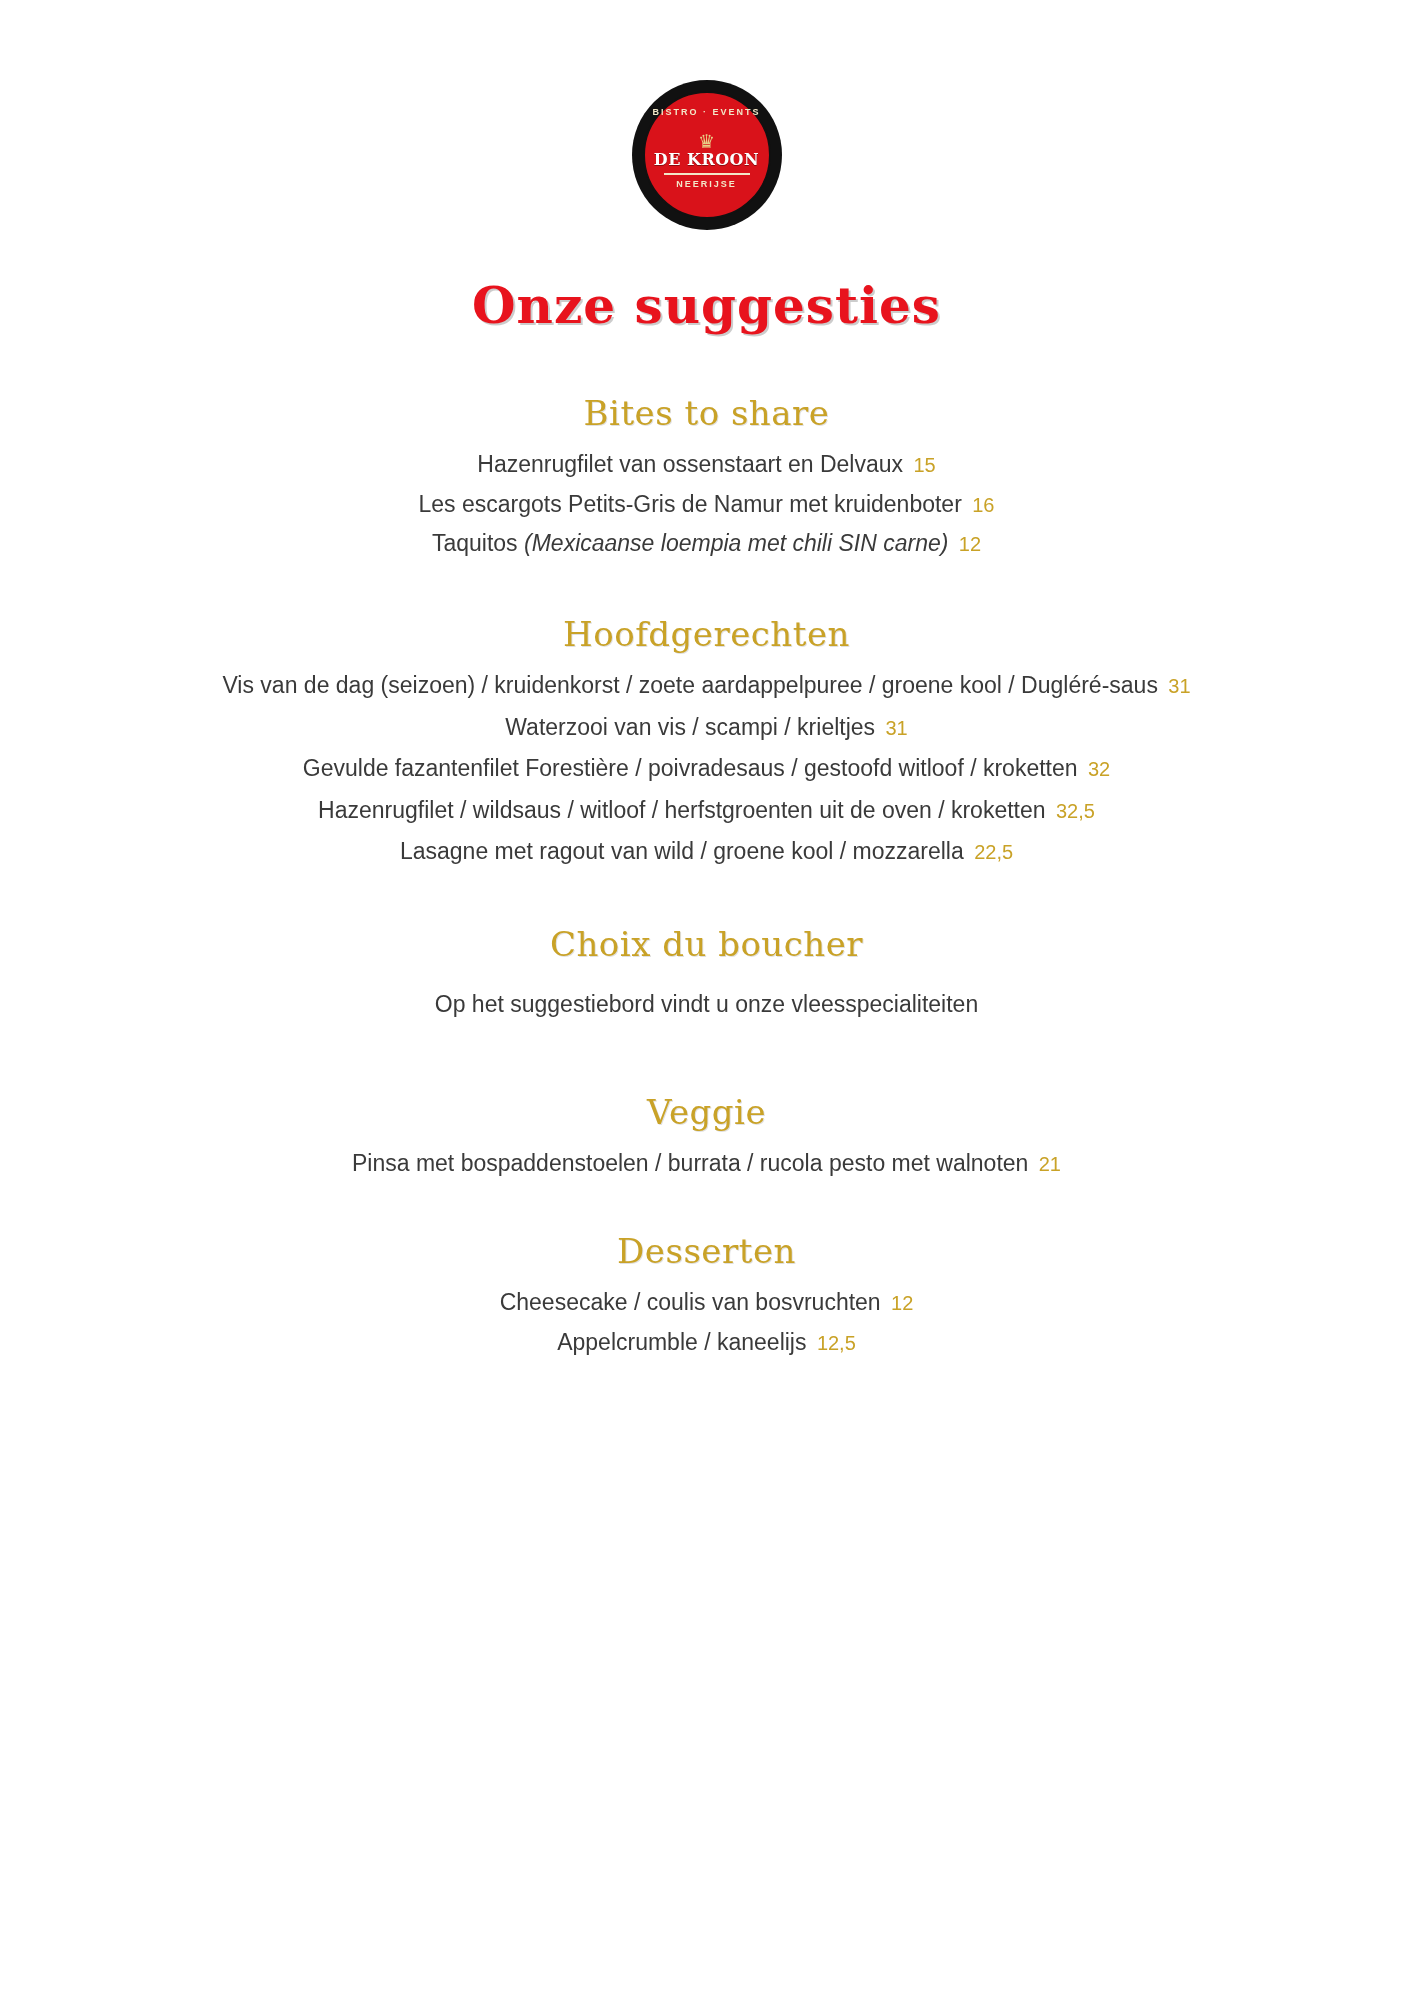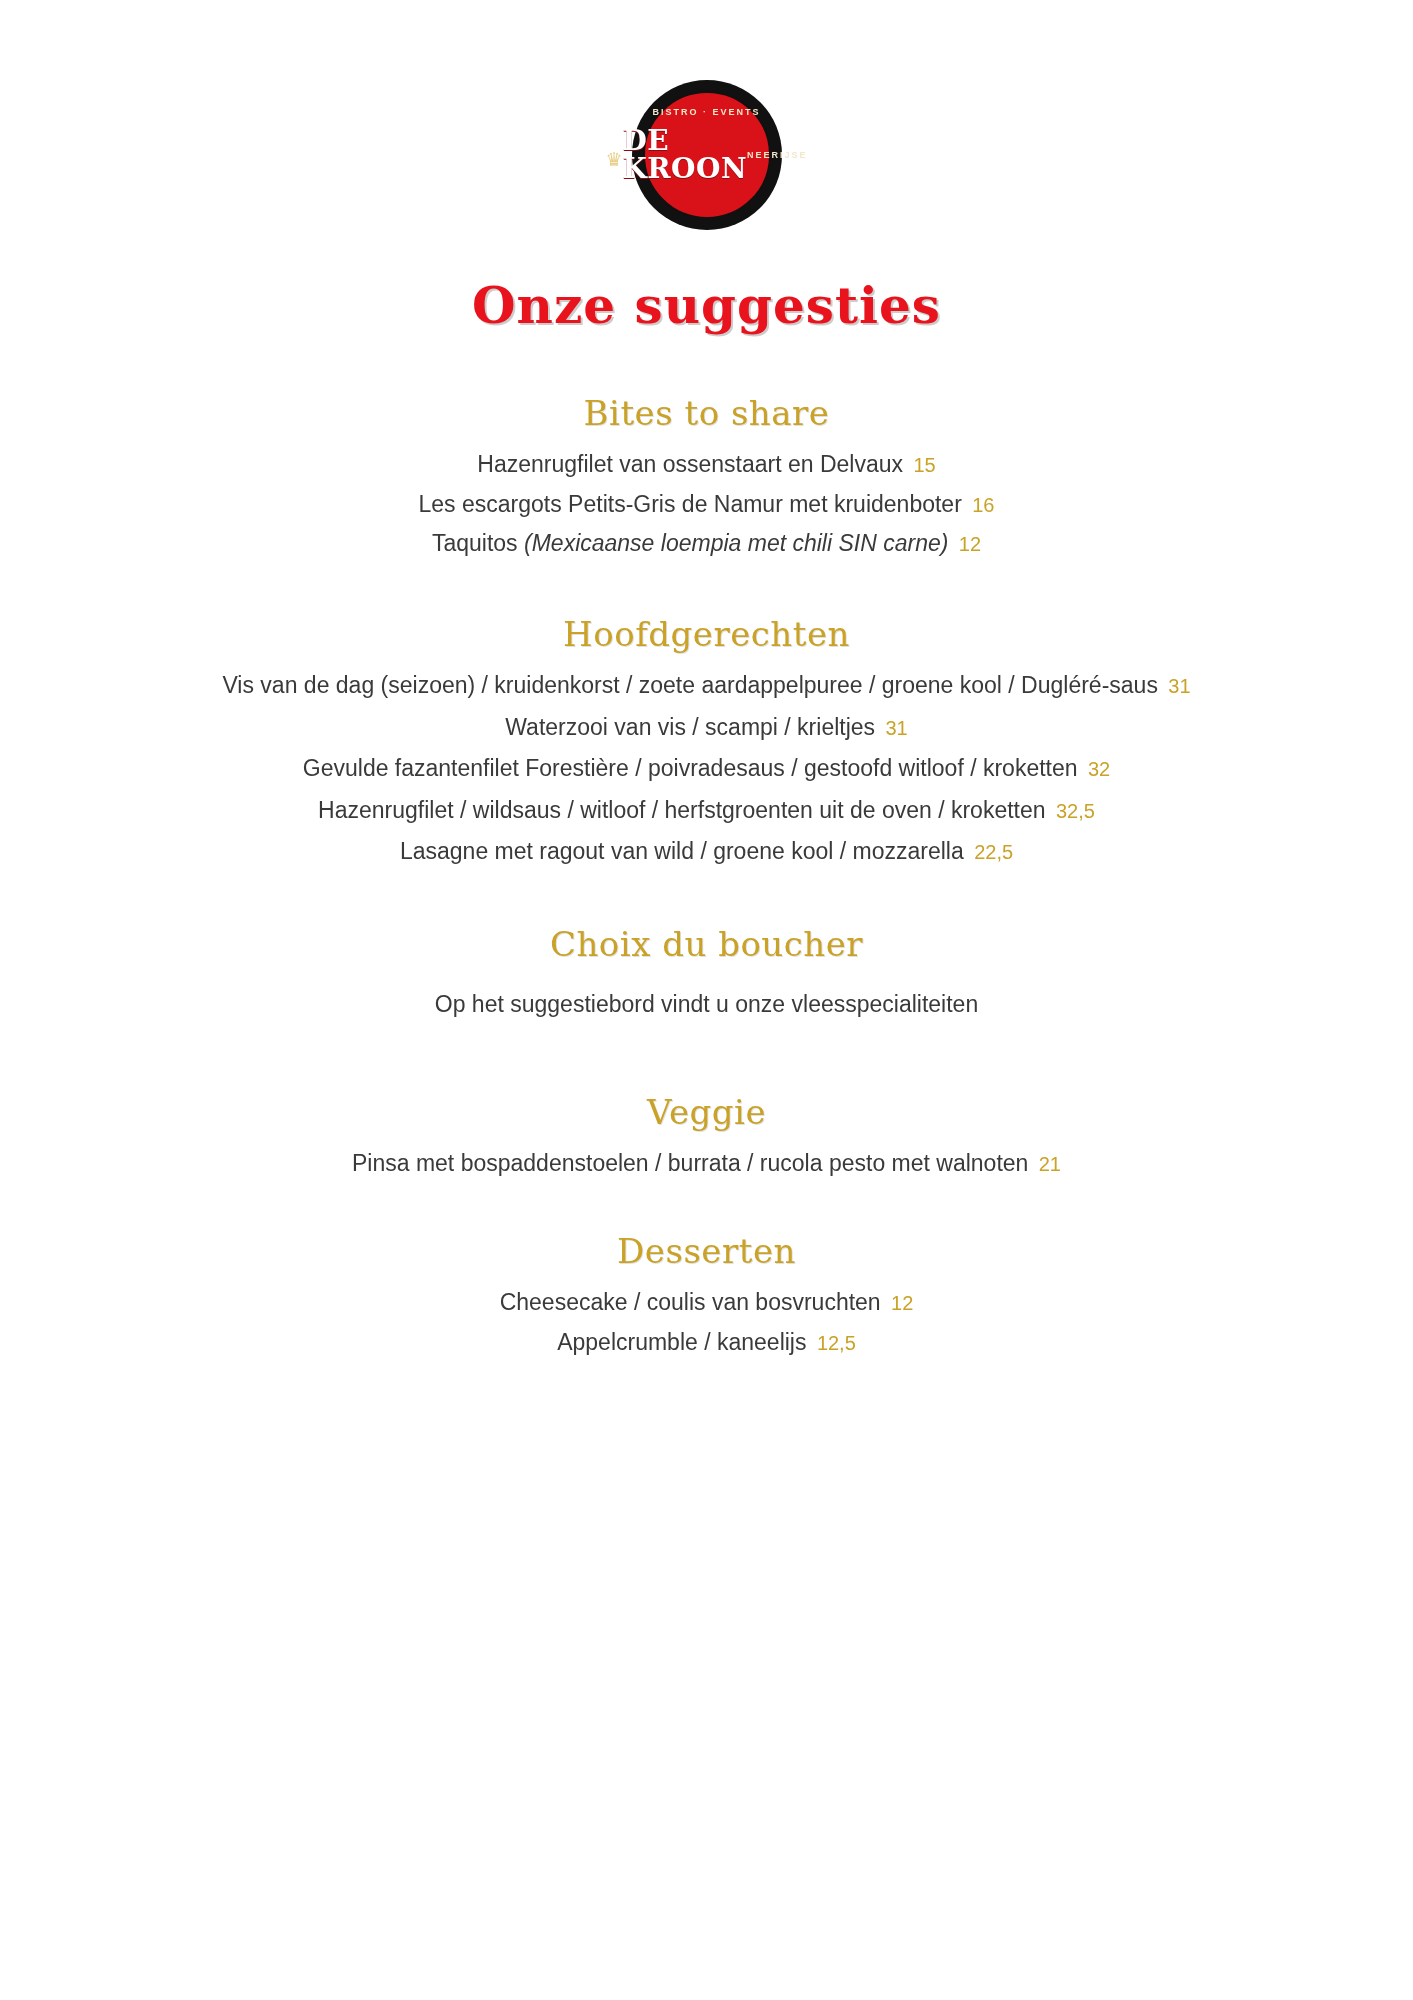--- a/index.html
+++ b/index.html
@@ -46,21 +46,21 @@
     border-radius: 50%;
     background: #111111;
   }
   .logo-inner {
     position: absolute;
     inset: 11px;
     border-radius: 50%;
     background: #d9121a;
     border: 2px solid #111111;
     display: flex;
-    flex-direction: row;
+    flex-direction: column;
     align-items: center;
     justify-content: center;
   }
   .logo-top-text {
     position: absolute;
     top: 14px;
     left: 0;
     right: 0;
     text-align: center;
     font-size: 9px;
@@ -72,21 +72,21 @@
   .logo-crown {
     font-size: 19px;
     color: #e8cf86;
     line-height: 1;
     margin-bottom: 1px;
     margin-top: 10px;
   }
   .logo-name {
     font-family: "DejaVu Serif", serif;
     font-weight: bold;
-    font-size: 28px;
+    font-size: 16px;
     color: #ffffff;
     letter-spacing: 0.5px;
     line-height: 1;
     text-shadow: 0 1px 0 #8a0b10;
   }
   .logo-bar {
     width: 86px;
     height: 2px;
     background: #f2e7c8;
     margin: 5px 0 4px 0;

